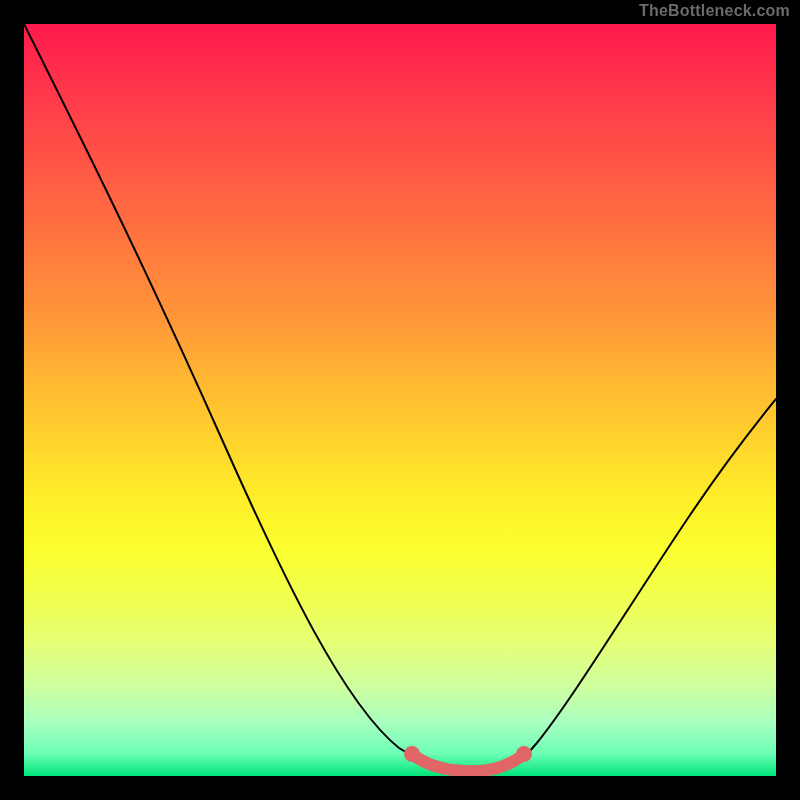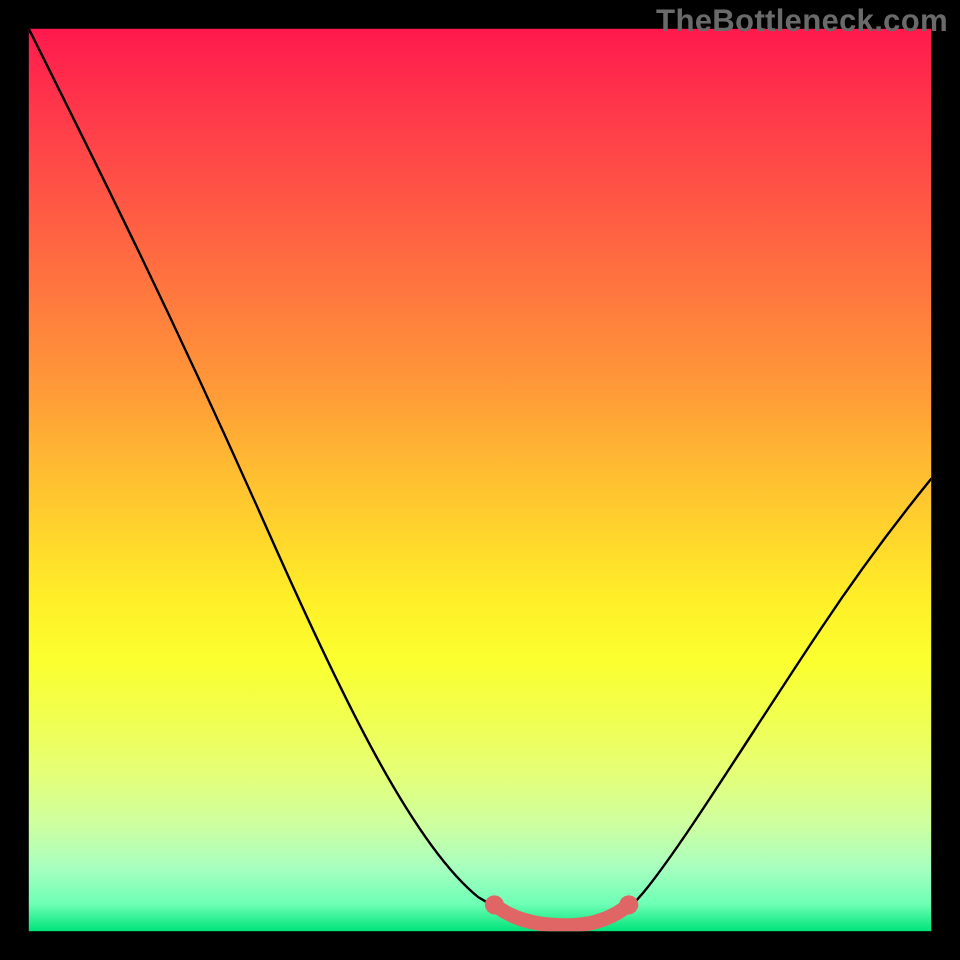--- a/index.html
+++ b/index.html
@@ -47,21 +47,21 @@
     left: 0;
     top: 0;
     width: 752px;
     height: 752px;
   }
   .watermark {
     position: absolute;
     top: 2px;
     right: 10px;
     font-family: Arial, Helvetica, sans-serif;
-    font-size: 26px;
+    font-size: 16px;
     font-weight: 600;
     color: #6a6a6a;
     letter-spacing: 0.2px;
   }
   .curve {
     fill: none;
     stroke: #000;
     stroke-width: 2;
     stroke-linecap: round;
   }

